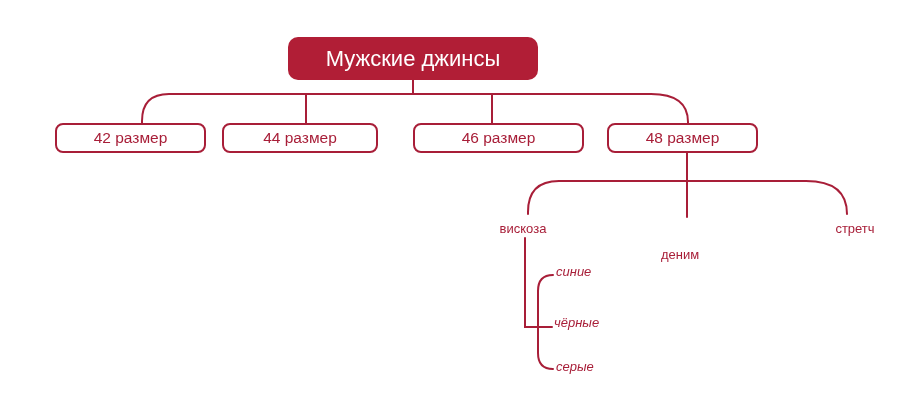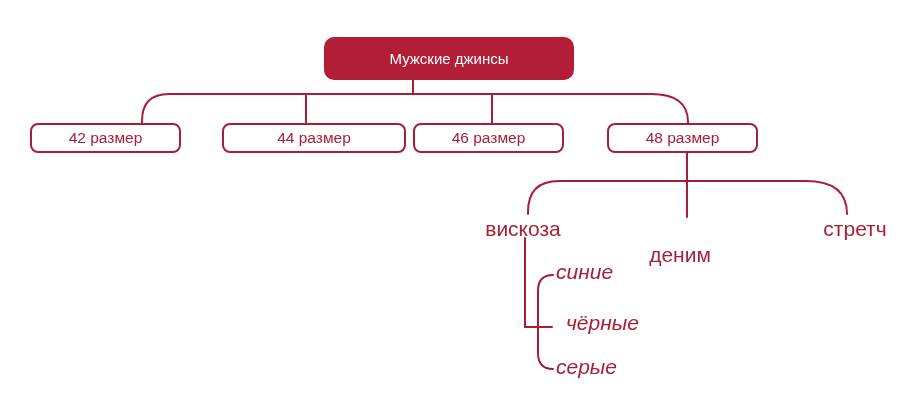--- a/index.html
+++ b/index.html
@@ -22,49 +22,48 @@
     position:absolute;
     display:flex;align-items:center;justify-content:center;
     box-sizing:border-box;
     white-space:nowrap;
   }
   .node.root{
     left:288px;top:37px;width:250px;height:43px;
     background:var(--root-fill);
     border-radius:10px;
     color:var(--root-text);
-    font-size:15px;
-    margin-left:36px;
+    font-size:22px;
   }
   .node.size{
     top:123px;height:30px;
     background:var(--background);
     border:2px solid var(--accent);
     border-radius:8px;
     color:var(--accent);
     font-size:15.5px;
   }
-  .size-42{left:30px;width:151px;}
-  .size-44{left:222px;width:184px;}
-  .size-46{left:413px;width:151px;}
+  .size-42{left:55px;width:151px;}
+  .size-44{left:222px;width:156px;}
+  .size-46{left:413px;width:171px;}
   .size-48{left:607px;width:151px;text-align:center;}
   .leaf{
     position:absolute;
     color:var(--accent);
-    font-size:21px;
+    font-size:13px;
     line-height:16px;
     white-space:nowrap;
   }
   .material{top:221px;transform:translateX(-50%);}
   .mat-viscose{left:523px;}
   .mat-denim{left:680px;margin-top:26px;}
   .mat-stretch{left:855px;}
   .color{font-style:italic;text-align:right;}
   .col-blue{left:556px;top:264px;}
-  .col-black{left:566px;top:315px;}
+  .col-black{left:554px;top:315px;}
   .col-gray{left:556px;top:359px;}
 </style>
 </head>
 <body>
 
 <div class="canvas">
 
   <svg class="connectors" viewBox="0 0 901 402" aria-hidden="true">
     <path d="M413 80 V94"></path>
     <path d="M142 123 V121 Q142 94 169 94 H651 Q688 94 688 122 V123"></path>

